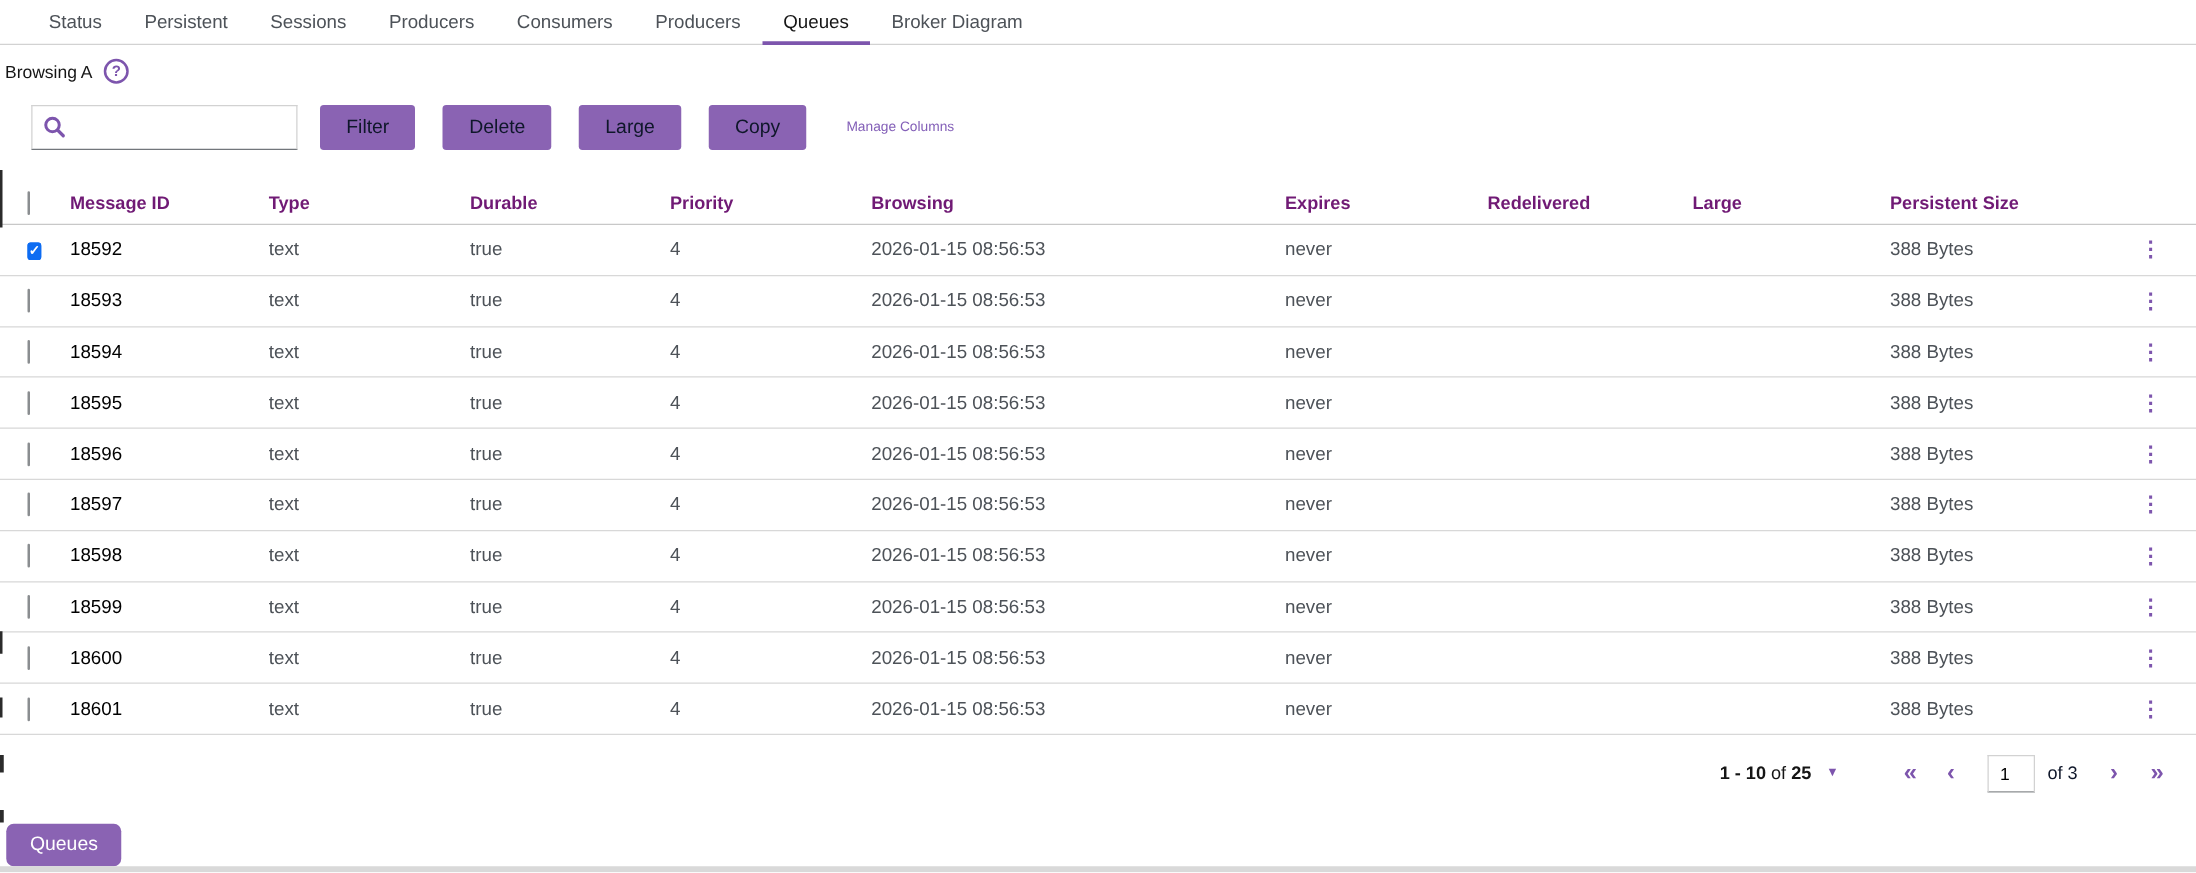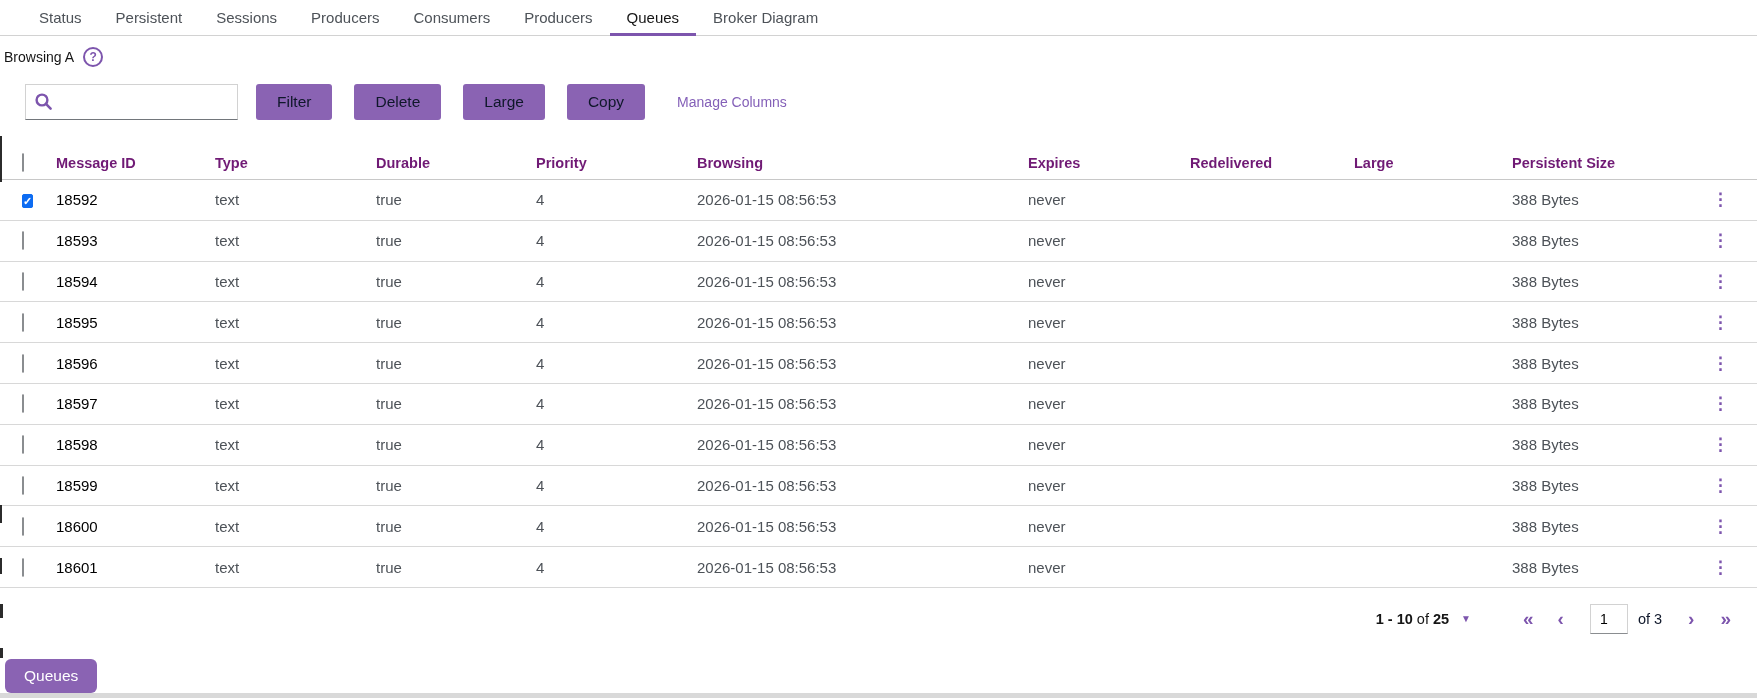--- a/index.html
+++ b/index.html
@@ -22,21 +22,21 @@
 
   
   .toolbar { display:flex; align-items:center; margin-top:17px; padding-left:25px; }
   .search-wrap { position:relative; width:213px; height:36px; }
   .search-wrap input { width:100%; height:100%; border:1px solid #d2d2d2; border-bottom:1px solid #72767b;
                        padding:0 8px 0 34px; font-size:15px; font-family:inherit; outline:none; }
   .search-glyph { position:absolute; left:9px; top:8px; }
   .btn { height:36px; padding:0 21px; background:#8a63b3; color:#0f172a; border:none; border-radius:3px;
          font-size:15.5px; font-family:inherit; cursor:pointer; margin-left:22px; }
   .btn:first-of-type { margin-left:18px; }
-  .link-btn { margin-left:32px; color:#8460b8; font-size:14px; cursor:pointer; }
+  .link-btn { margin-left:32px; color:#8460b8; font-size:11px; cursor:pointer; }
 
   
   .grid-row { display:grid; grid-template-columns:34px 159px 161px 160px 161px 331px 162px 164px 158px 186px 1fr;
               align-items:center; padding:0 22px; }
   .thead { margin-top:26px; height:34px; border-bottom:1px solid #c8c8c8; }
   .thead .th { font-size:14.5px; font-weight:bold; color:#701a75; }
   .trow { height:40.8px; border-bottom:1px solid #d8d8d8; font-size:15px; color:#4d5258; }
   .cell-id { color:#000000; cursor:pointer; }
   .cb { width:14px; height:14px; border:1.5px solid #8a8d90; border-radius:2.5px; background:#fff; cursor:pointer; }
   .cb.checked { background:#0d6cf2; border-color:#0d6cf2; color:#fff; font-size:11px; line-height:13px;

